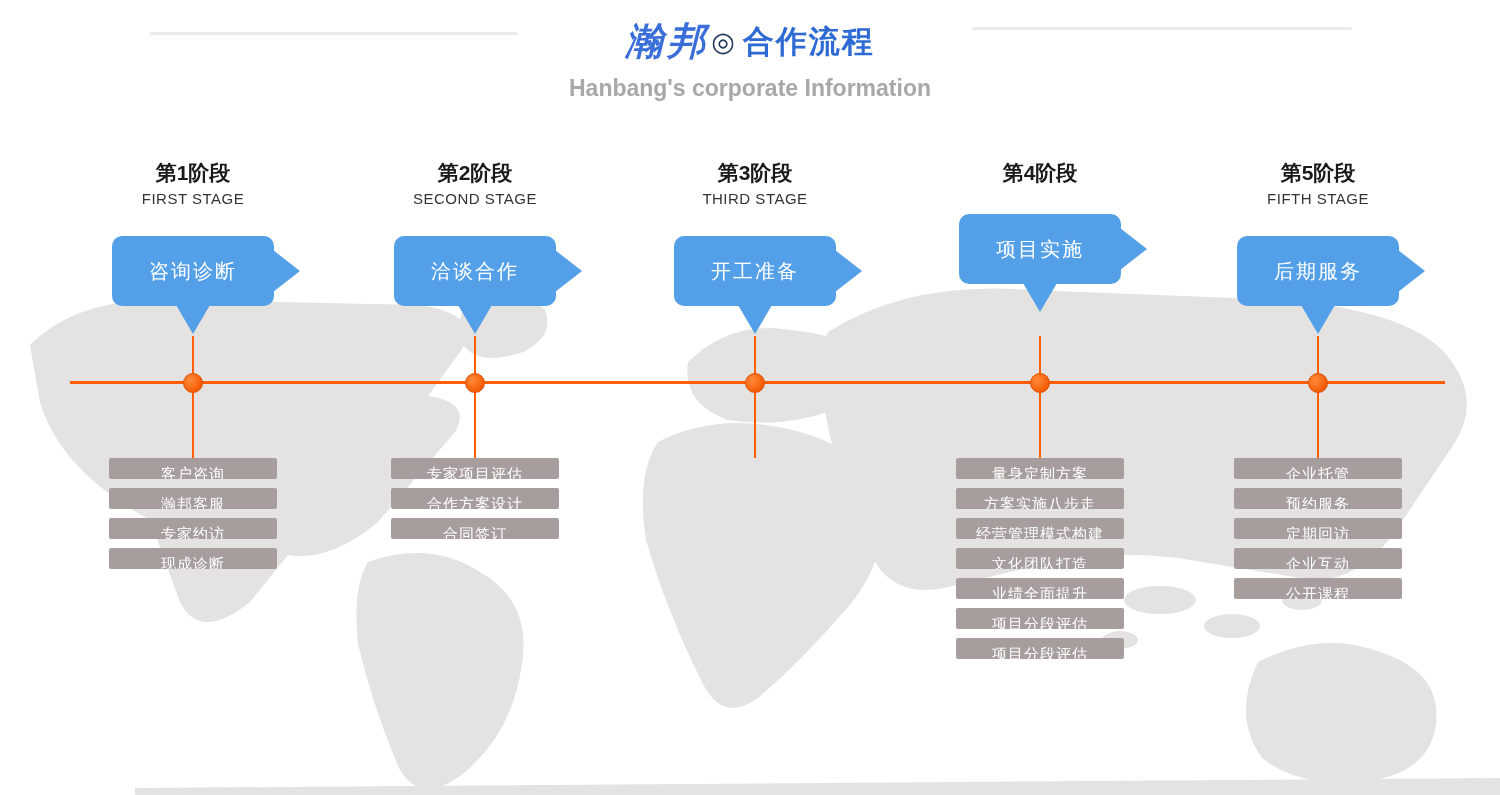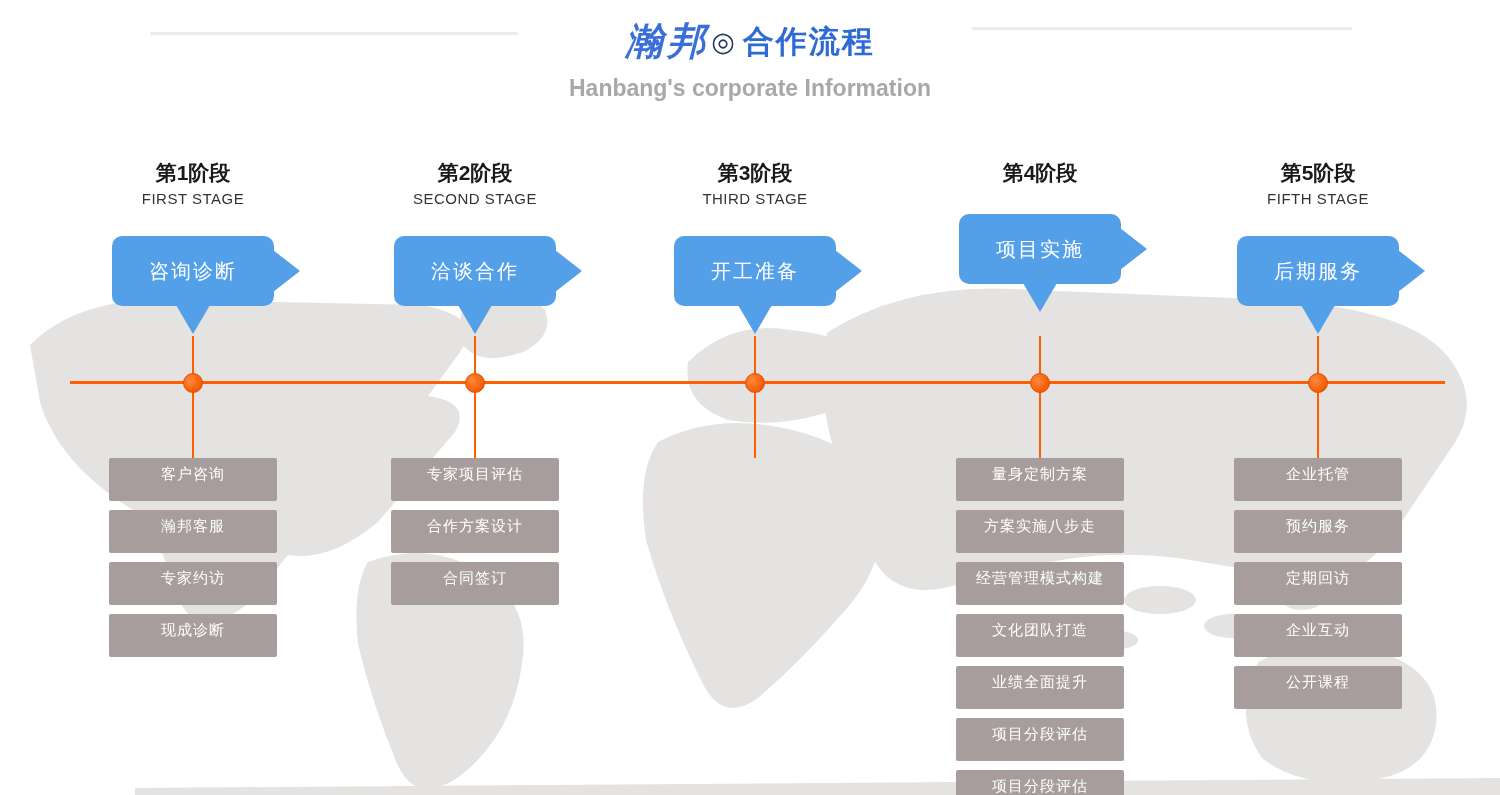--- a/index.html
+++ b/index.html
@@ -151,21 +151,21 @@
     border:1px solid #e04f00;
   }
   .items {
     position:absolute;
     top:300px;
     left:50%;
     transform:translateX(-50%);
     width:168px;
   }
   .item {
-    height:43px;
+    height:21px;
     line-height:31px;
     margin-bottom:9px;
     background:#a79d9d;
     color:#ffffff;
     font-size:15px;
     letter-spacing:1px;
     border-radius:2px;
     overflow:hidden;
     white-space:nowrap;
   }

